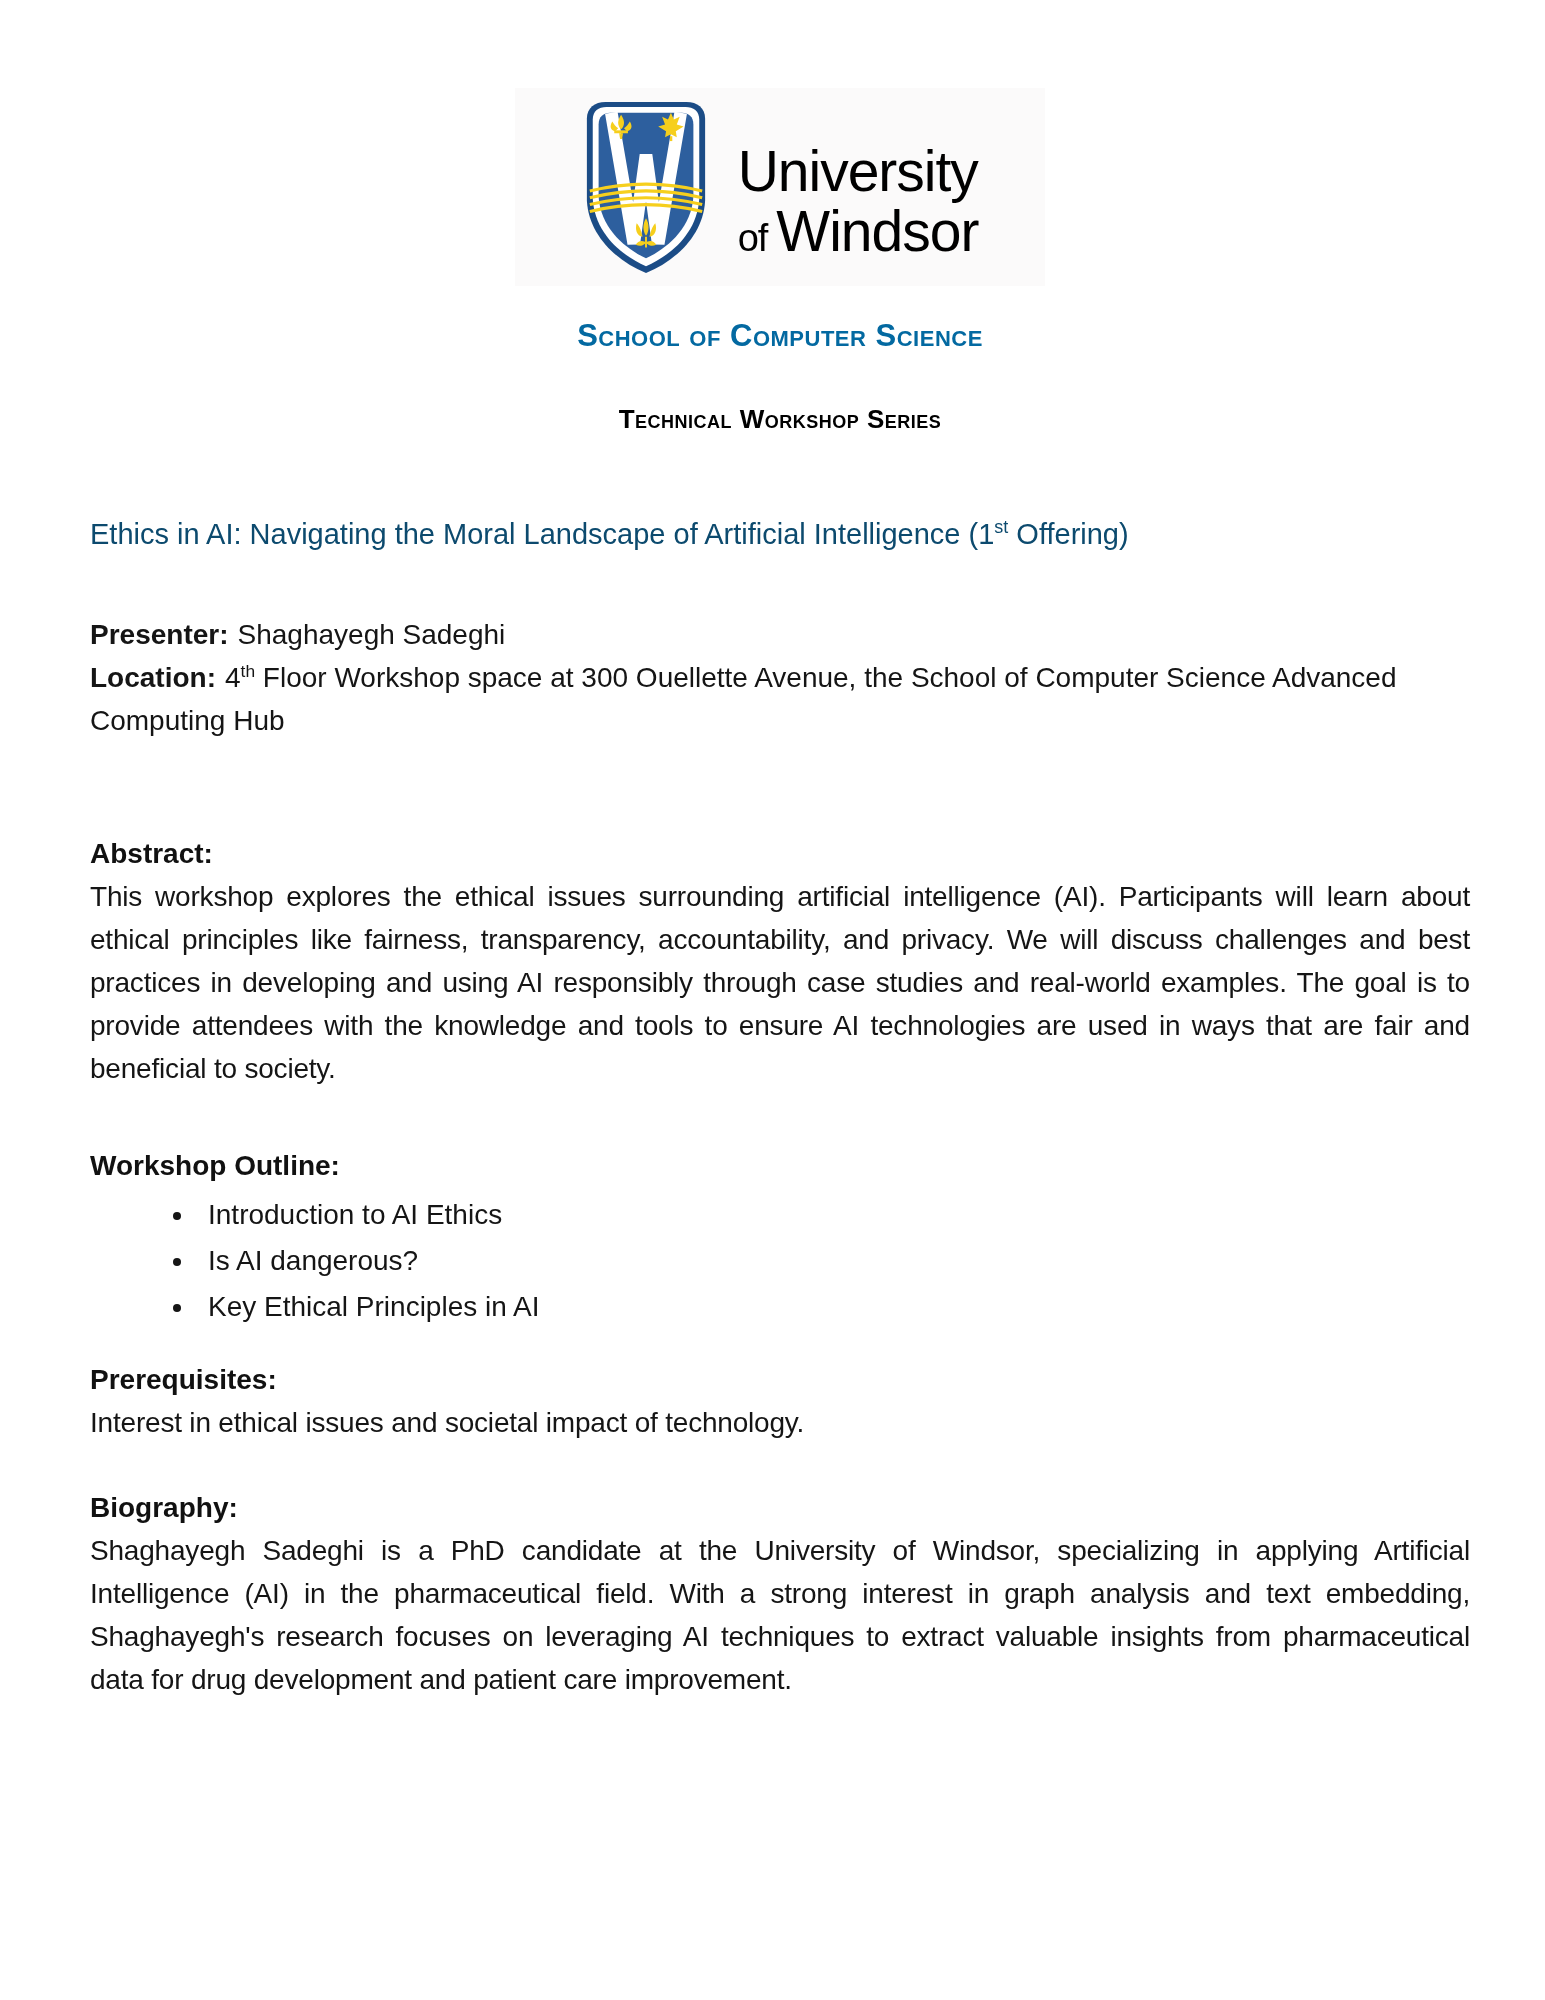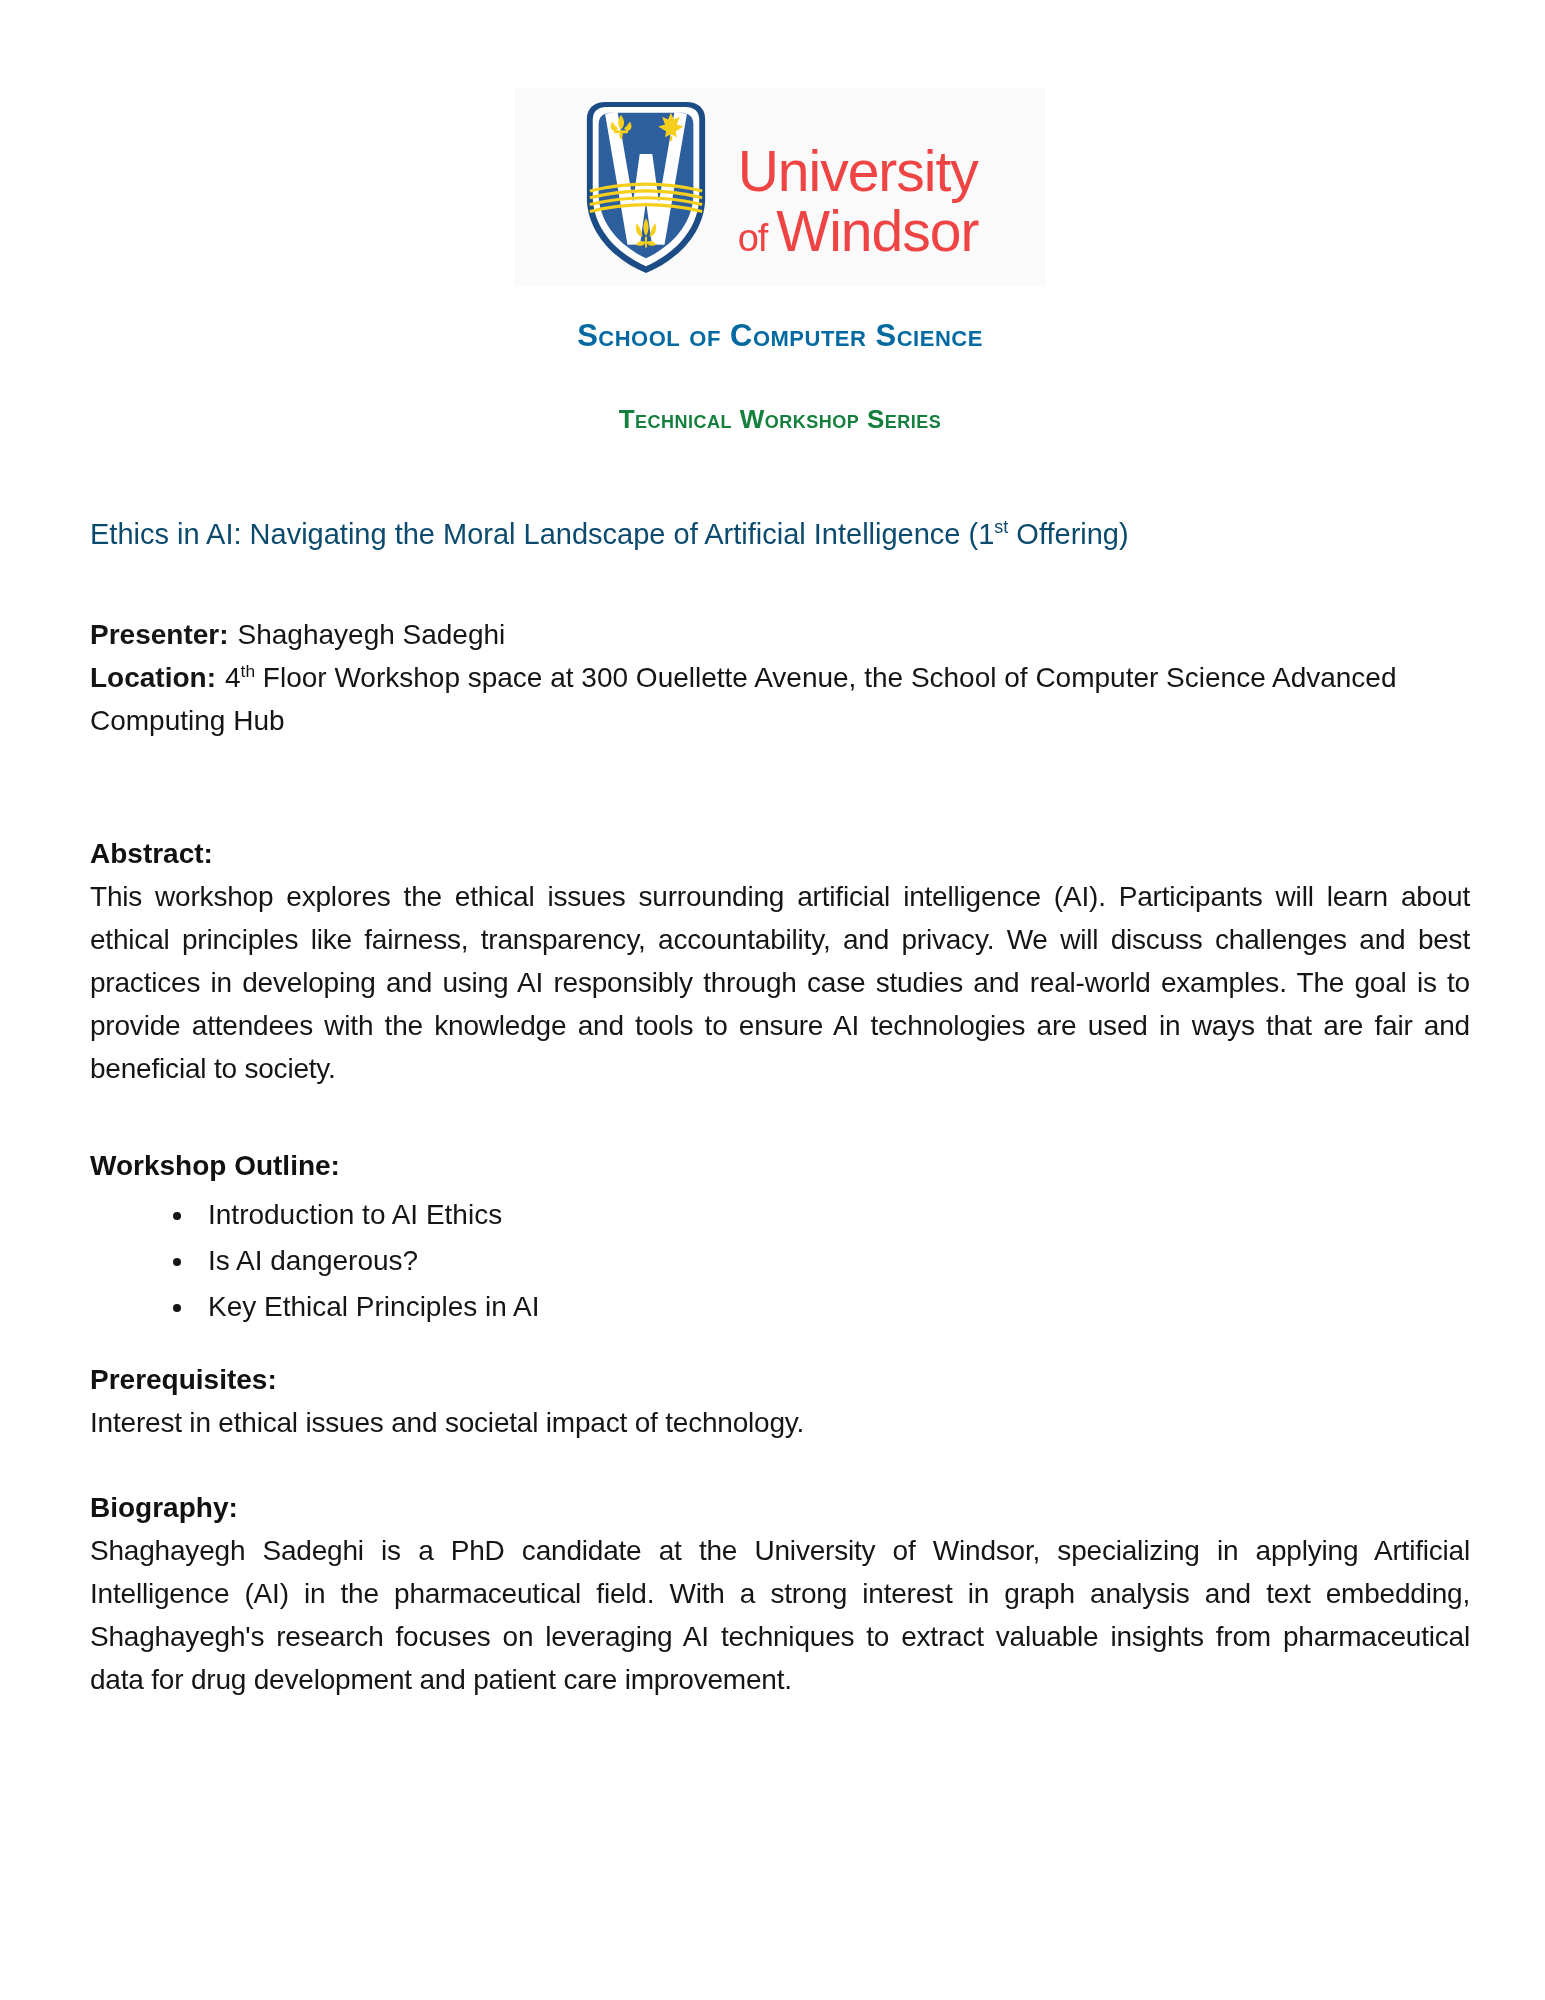--- a/index.html
+++ b/index.html
@@ -23,21 +23,21 @@
     width: 530px;
     height: 198px;
     margin: 88px auto 0 auto;
     background: #fbfafa;
     display: flex;
     align-items: center;
     justify-content: center;
     gap: 28px;
   }
   .shield-svg { width: 128px; height: 176px; flex: 0 0 auto; display: block; }
-  .wordmark { color: #ef4444; line-height: 1; padding-top: 28px; }
+  .wordmark { color: #000000; line-height: 1; padding-top: 28px; }
   .wm-line1 { font-size: 57px; letter-spacing: -1px; }
   .wm-line2 { font-size: 57px; letter-spacing: -1px; margin-top: 3px; display: flex; align-items: baseline; gap: 9px; }
   .wm-of { font-size: 38px; }
 
   
   .heading-school {
     margin-top: 32px;
     text-align: center;
     font-weight: bold;
     font-variant: small-caps;
@@ -45,21 +45,21 @@
     letter-spacing: 0.5px;
     color: #0369a1;
   }
   .heading-series {
     margin-top: 50px;
     text-align: center;
     font-weight: bold;
     font-variant: small-caps;
     font-size: 26px;
     letter-spacing: 0.5px;
-    color: #15803d;
+    color: #000000;
   }
 
   
   .title {
     margin: 80px 0 0 0;
     font-size: 29px;
     font-weight: normal;
     line-height: 38px;
     color: #0c4a6e;
   }

